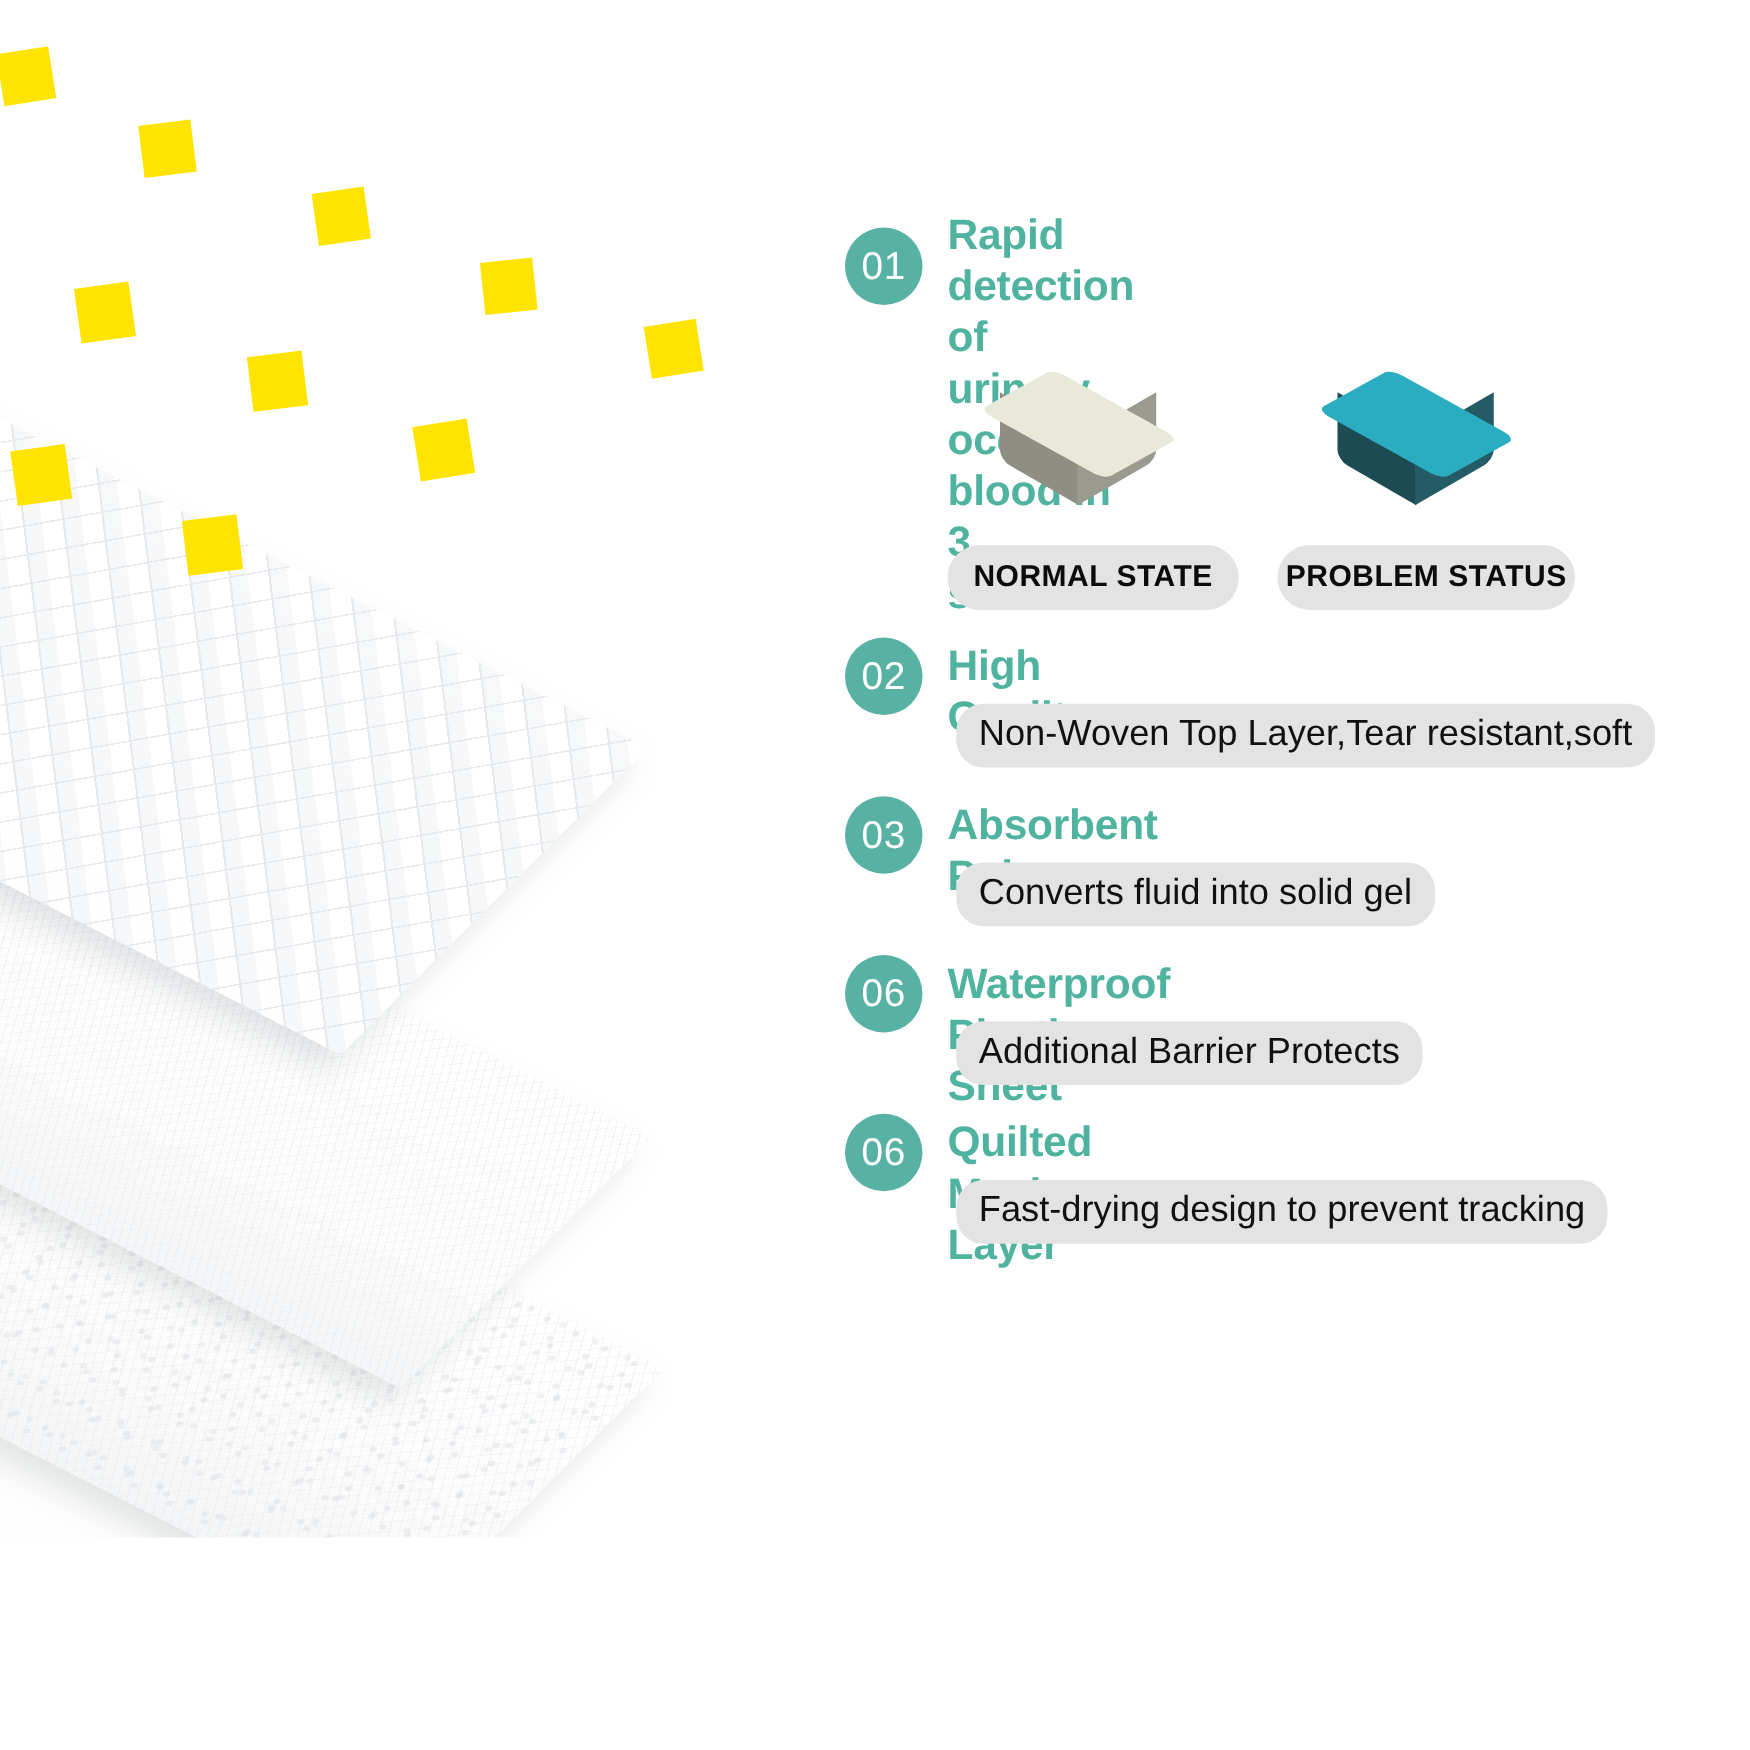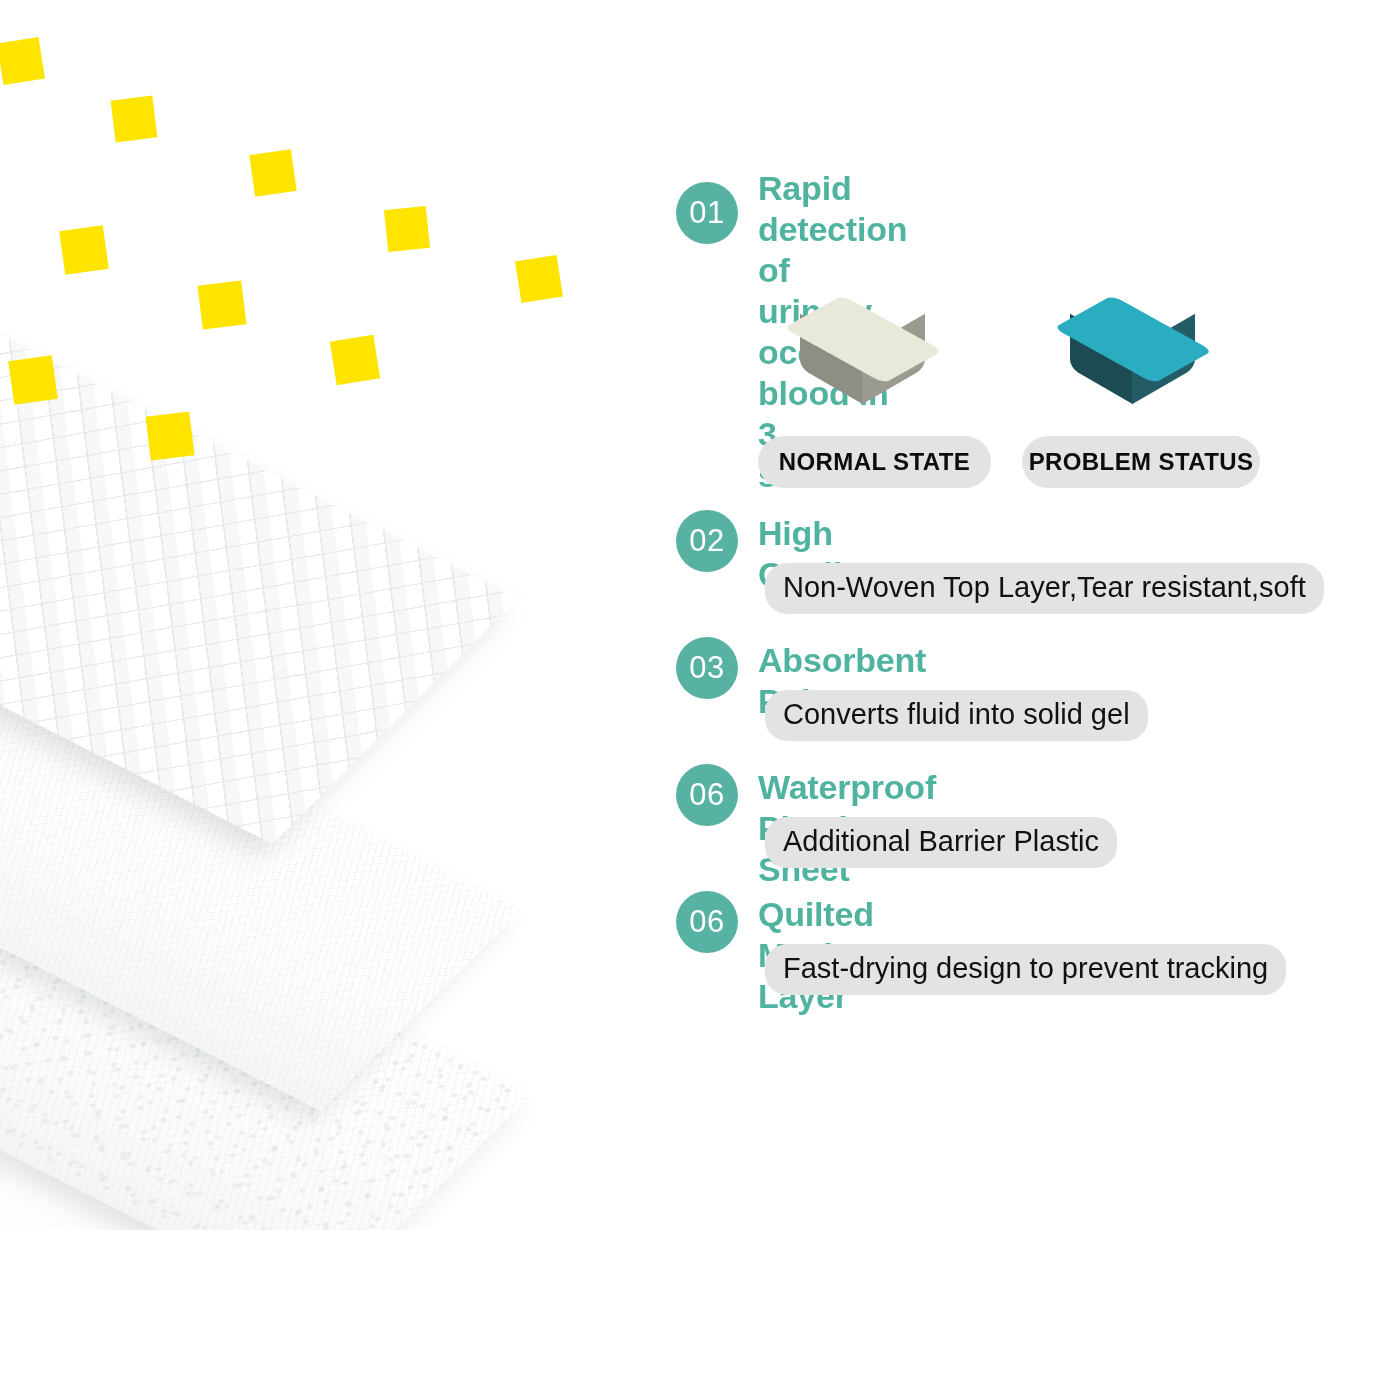--- a/index.html
+++ b/index.html
@@ -218,21 +218,21 @@
 
     <div class="feature" style="top:637px;">
       <div class="badge" style="top:0px;">03</div>
       <div class="f-head" style="top:3px;">Absorbent Polymers</div>
       <div class="f-desc" style="top:53px;">Converts fluid into solid gel</div>
     </div>
 
     <div class="feature" style="top:764px;">
       <div class="badge" style="top:0px;">06</div>
       <div class="f-head" style="top:3px;">Waterproof Plastic Sheet</div>
-      <div class="f-desc" style="top:53px;">Additional Barrier Plastic</div>
+      <div class="f-desc" style="top:53px;">Additional Barrier Protects</div>
     </div>
 
     <div class="feature" style="top:891px;">
       <div class="badge" style="top:0px;">06</div>
       <div class="f-head" style="top:3px;">Quilted Mesh Layer</div>
       <div class="f-desc" style="top:53px;">Fast-drying design to prevent tracking</div>
     </div>
 
   </div>
 

